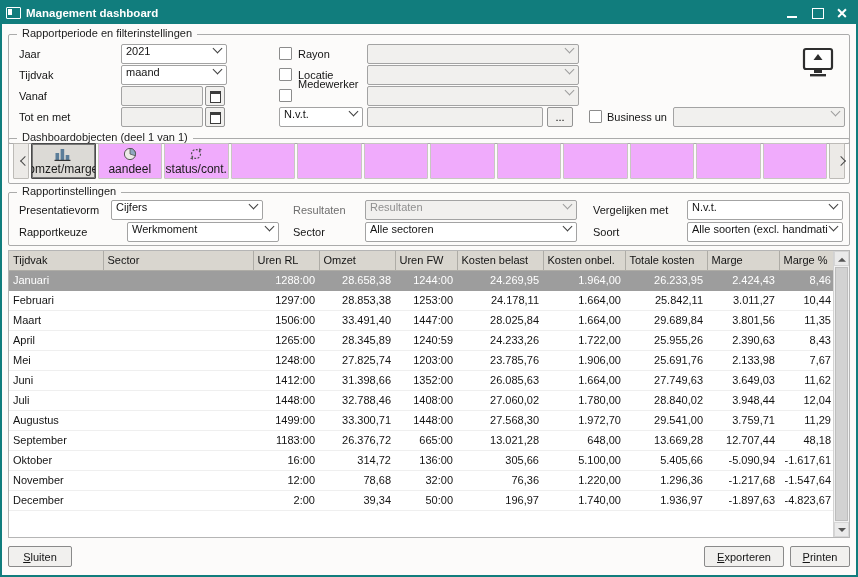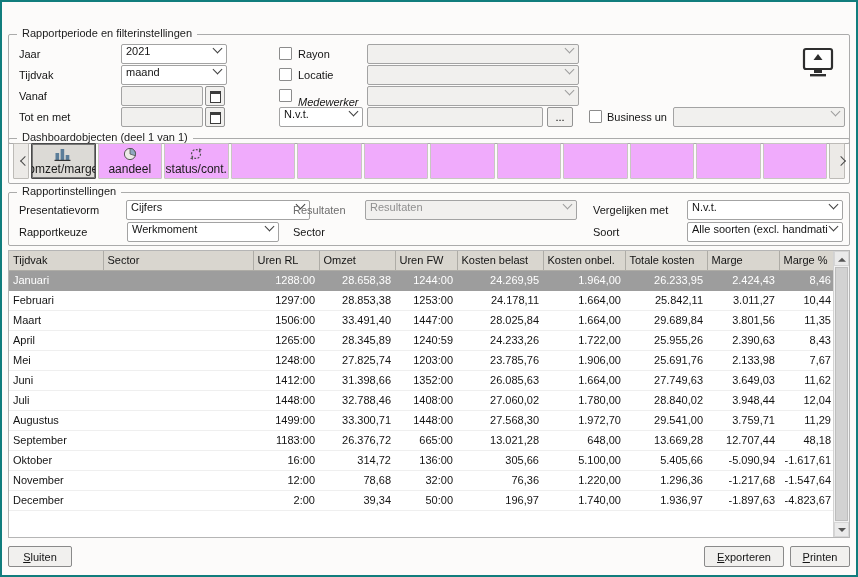--- a/index.html
+++ b/index.html
@@ -88,20 +88,27 @@
 
   
   .btn { position:absolute; height:21px; background:#f1f0ee; border:1px solid #8a8a8a; border-radius:2px;
          font-family:inherit; font-size:11px; color:#141414; display:flex; align-items:center; justify-content:center; }
 </style>
 </head>
 <body>
 
 <div class="window">
 
+  <div class="titlebar">
+    <span class="app-icon"></span>
+    <span class="title">Management dashboard</span>
+    <span class="win-btn min"></span>
+    <span class="win-btn max"></span>
+    <span class="win-btn close"></span>
+  </div>
 
   <div class="group" style="left:6px; top:32px; width:842px; height:110px;">
     <span class="group-legend">Rapportperiode en filterinstellingen</span>
 
     <span class="lbl" style="left:10px; top:9px;">Jaar</span>
     <div class="select" style="left:112px; top:9px; width:106px;">
       <span class="val">2021</span>
       <span class="chev"></span>
     </div>
 
@@ -127,21 +134,21 @@
 
     <span class="lbl" style="left:10px; top:51px;">Vanaf</span>
     <div class="tinput disabled" style="left:112px; top:51px; width:82px;">
       <span class="val"></span>
     </div>
     <button class="cal-btn" style="left:196px; top:51px;">
       <span class="cal-glyph"></span>
     </button>
 
     <span class="checkbox" style="left:270px; top:54px;"></span>
-    <span class="lbl" style="left:289px; top:57px;font-style:italic;">Medewerker</span>
+    <span class="lbl" style="left:289px; top:39px;">Medewerker</span>
     <div class="select disabled" style="left:358px; top:51px; width:212px;">
       <span class="val"></span>
       <span class="chev"></span>
     </div>
 
     <span class="lbl" style="left:10px; top:72px;">Tot en met</span>
     <div class="tinput disabled" style="left:112px; top:72px; width:82px;">
       <span class="val"></span>
     </div>
     <button class="cal-btn" style="left:196px; top:72px;">
@@ -220,38 +227,42 @@
       <button class="nav-btn">
         <span class="nav-chev right"></span>
       </button>
     </div>
   </div>
 
   <div class="group" style="left:6px; top:190px; width:842px; height:54px;">
     <span class="group-legend">Rapportinstellingen</span>
 
     <span class="lbl" style="left:10px; top:7px;">Presentatievorm</span>
-    <div class="select" style="left:117px; top:7px; width:184px;">
+    <div class="select" style="left:102px; top:7px; width:152px;">
       <span class="val">Cijfers</span>
       <span class="chev"></span>
     </div>
 
     <span class="lbl" style="left:10px; top:29px;">Rapportkeuze</span>
     <div class="select" style="left:118px; top:29px; width:152px;gap:7px;">
       <span class="val">Werkmoment</span>
       <span class="chev"></span>
     </div>
 
     <span class="lbl" style="left:284px; top:7px; color:#6e6e6e;">Resultaten</span>
     <div class="select disabled" style="left:356px; top:7px; width:212px;">
       <span class="val">Resultaten</span>
       <span class="chev"></span>
     </div>
 
     <span class="lbl" style="left:284px; top:29px;">Sector</span>
+    <div class="select" style="left:356px; top:29px; width:212px;">
+      <span class="val">Alle sectoren</span>
+      <span class="chev"></span>
+    </div>
 
     <span class="lbl" style="left:584px; top:7px;">Vergelijken met</span>
     <div class="select" style="left:678px; top:7px; width:156px;">
       <span class="val">N.v.t.</span>
       <span class="chev"></span>
     </div>
 
     <span class="lbl" style="left:584px; top:29px;">Soort</span>
     <div class="select" style="left:678px; top:29px; width:156px;">
       <span class="val">Alle soorten (excl. handmatig</span>

